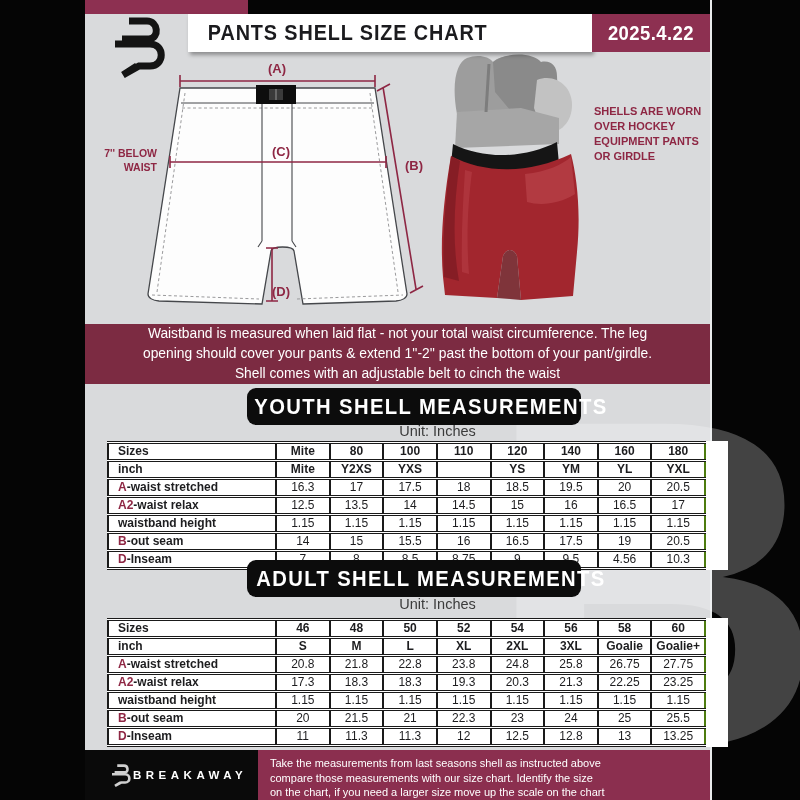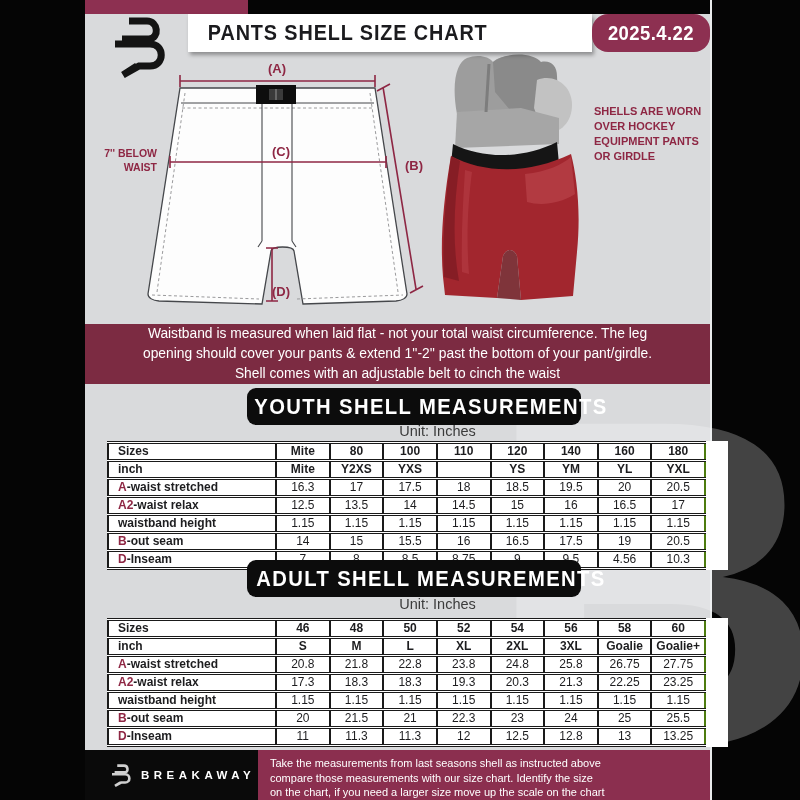--- a/index.html
+++ b/index.html
@@ -11,21 +11,21 @@
   
   .strip-maroon{position:absolute;left:0;top:0;width:163px;height:14px;background:#8d3051;}
   .strip-black{position:absolute;left:163px;top:0;width:462px;height:14px;background:#050505;}
 
   
   .title-bar{position:absolute;left:103px;top:14px;width:404px;height:38px;background:#ffffff;
              display:flex;align-items:center;box-shadow:2px 3px 4px rgba(0,0,0,0.35);z-index:5;}
   .title-bar span{display:inline-block;transform:scaleX(0.9);transform-origin:left center;
              font-size:22px;font-weight:bold;letter-spacing:1px;color:#1b1b1e;padding-left:22px;white-space:nowrap;}
   .date-box{position:absolute;left:507px;top:14px;width:118px;height:38px;background:#8d3051;
-            display:flex;align-items:center;justify-content:center;z-index:5;border-radius:16px;}
+            display:flex;align-items:center;justify-content:center;z-index:5;}
   .date-box span{display:inline-block;transform:scaleX(0.88);font-size:21px;font-weight:bold;
             color:#fff;letter-spacing:0.5px;white-space:nowrap;}
   .logo-header{position:absolute;left:22px;top:13px;width:64px;height:66px;z-index:6;}
 
   
   .diagram-svg{position:absolute;left:0;top:52px;width:625px;height:272px;z-index:1;}
   .m-label{position:absolute;color:#8e2744;font-weight:bold;font-size:13px;z-index:2;}
   .lbl-a{left:167px;top:61px;width:50px;text-align:center;}
   .lbl-b{left:320px;top:158px;}
   .lbl-c{left:171px;top:144px;width:50px;text-align:center;}
@@ -62,21 +62,21 @@
   tr.bold-row td{font-weight:bold;}
   .pfx{color:#8e2744;font-weight:bold;}
 
   
   .watermark{position:absolute;left:400px;top:350px;font-size:470px;line-height:1;font-weight:bold;
              color:rgba(255,255,255,0.25);z-index:1;user-select:none;}
 
   
   .footer{position:absolute;left:0;top:750px;width:625px;height:50px;display:flex;z-index:4;}
   .footer-black{width:173px;background:#0a0a0a;display:flex;align-items:center;padding-left:24px;
-                box-sizing:border-box;gap:8px;}
+                box-sizing:border-box;gap:0;}
   .brand-text{color:#fff;font-size:11.5px;font-weight:bold;letter-spacing:4.5px;white-space:nowrap;}
   .footer-maroon{flex:1;background:#8b2f4f;color:#fff;display:flex;flex-direction:column;
                  justify-content:flex-end;padding:0 12px;font-size:11px;line-height:1.32;}
 </style>
 </head>
 <body>
 
 <div class="canvas">
   <div class="content">
 

